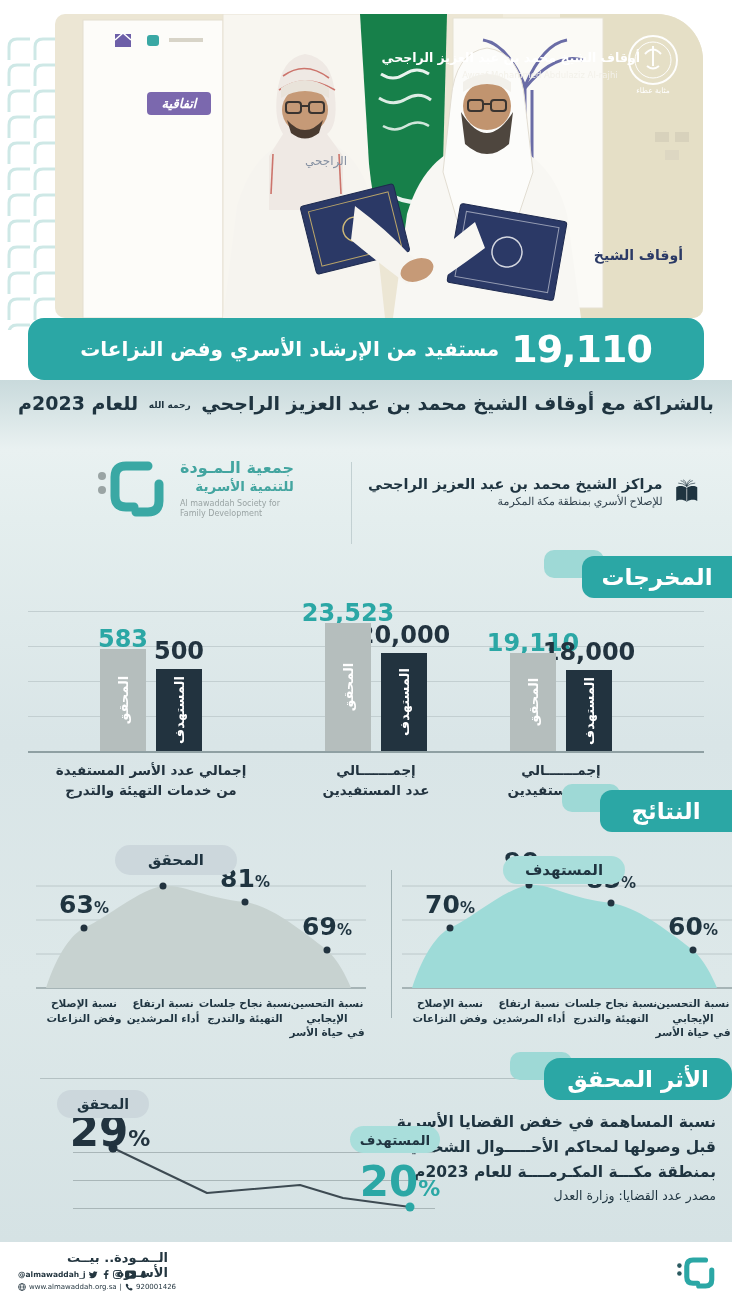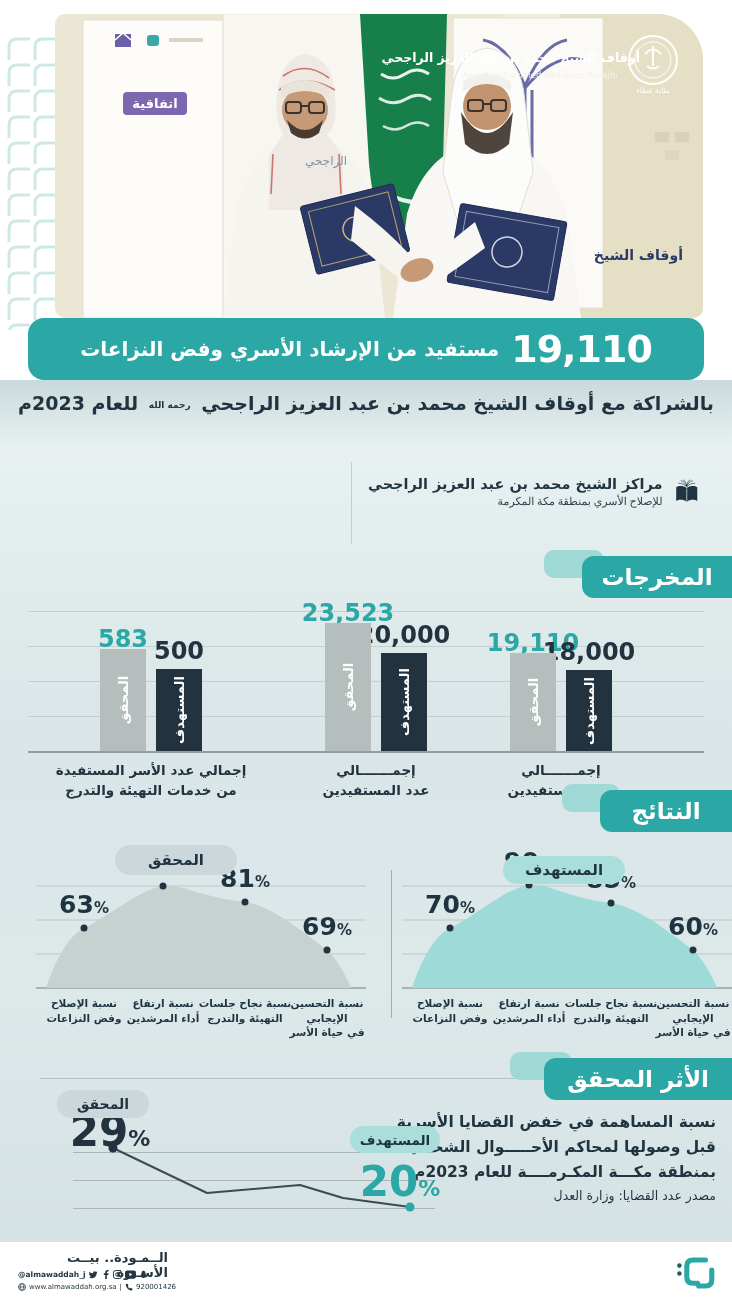--- a/index.html
+++ b/index.html
@@ -176,40 +176,58 @@
       <path d="M300 192 Q332 216 354 240 L370 254 L352 270 Q320 246 296 226 Z" fill="#f6f4ef"></path>
       <path d="M420 208 Q392 230 372 248 L358 258 L376 272 Q406 252 430 234 Z" fill="#f8f7f3"></path>
       <ellipse cx="362" cy="256" rx="17" ry="11" fill="#c69a77" transform="rotate(-20 362 256)"></ellipse>
 
       <g stroke="#ffffff" fill="none" opacity=".95">
         <circle cx="598" cy="46" r="24" stroke-width="2"></circle>
         <circle cx="598" cy="46" r="18" stroke-width="1"></circle>
         <path d="M598 32 v20 M590 40 q8 -9 16 0 M592 52 q6 5 12 0" stroke-width="2"></path>
       </g>
     </svg>
-    <div class="p-overlay p-badge" style="left:68px;top:78px;">اتفاقية</div>
+    <div class="p-overlay p-badge" style="left:92px;top:78px;font-style:italic;">اتفاقية</div>
     <div class="p-overlay p-org-ar">أوقاف الشيخ محمد بن عبد العزيز الراجحي</div>
     <div class="p-overlay p-org-en">Awqaf Mohammed Abdulaziz Al-rajhi</div>
     <div class="p-overlay p-tagline">مثابة عطاء</div>
     <div class="p-overlay p-bottomright">أوقاف الشيخ</div>
     <div class="p-overlay p-left-word" style="left:250px;top:140px;">الراجحي</div>
   </div>
 
   <div class="content-bg"></div>
 
   <div class="banner">
     <span class="stat">19,110</span>
     <span class="txt">مستفيد من الإرشاد الأسري وفض النزاعات</span>
   </div>
   <div class="subtitle">
     <span>بالشراكة مع أوقاف الشيخ محمد بن عبد العزيز الراجحي</span>
     <span class="honorific">رحمه الله</span>
     <span>للعام 2023م</span>
   </div>
 
+  <div class="partner-mawaddah">
+    <svg width="74" height="62" viewBox="0 0 74 62">
+      <circle cx="6" cy="18" r="4" fill="#9aa4a4"></circle>
+      <circle cx="6" cy="32" r="4" fill="#9aa4a4"></circle>
+      <g stroke="#3aa8a4" stroke-width="9" fill="none" stroke-linecap="round">
+        <path d="M52 8 H30 Q19 8 19 19 V38 Q19 49 30 49 H38"></path>
+        <path d="M40 54 H52 Q63 54 63 43 V26"></path>
+      </g>
+    </svg>
+    <div class="mw-text">
+      <div class="ar1">جمعية الـمـودة</div>
+      <div class="ar2">للتنمية الأسرية</div>
+      <div class="en">
+        <div>Al mawaddah Society for</div>
+        <div>Family Development</div>
+      </div>
+    </div>
+  </div>
   <div class="partner-divider"></div>
   <div class="partner-rajhi">
     <svg width="58" height="60" viewBox="0 0 58 60">
       <g stroke="#1f3440" stroke-width="1.6" fill="none">
         <path d="M29 16 Q24 4 14 2 M29 16 Q27 2 20 0 M29 16 Q31 2 38 0 M29 16 Q34 4 44 2 M29 16 Q20 8 8 8 M29 16 Q38 8 50 8"></path>
       </g>
       <path d="M29 20 C 21 14 9 14 3 18 V 52 C 9 48 21 48 29 54 C 37 48 49 48 55 52 V 18 C 49 14 37 14 29 20 Z" fill="#1f3440"></path>
       <line x1="29" y1="21" x2="29" y2="53" stroke="#ffffff" stroke-width="1.6"></line>
     </svg>
     <div class="rj-text">
@@ -339,21 +357,21 @@
         <div>التهيئة والتدرج</div>
       </div>
     <div class="res-cat" style="left:239px;">
         <div>نسبة التحسين الإيجابي</div>
         <div>في حياة الأسر</div>
       </div>
   </div>
 
   <div class="impact-hair"></div>
   <div class="sec-acc" style="right:160px;top:1052px;width:62px;height:28px;"></div>
-  <div class="sec-h" style="top:1058px;width:188px;">الأثر المحقق</div>
+  <div class="sec-h" style="top:1058px;width:188px;border-radius:16px;">الأثر المحقق</div>
 
   <div class="impact-text">
     <div class="l">نسبة المساهمة في خفض القضايا الأسرية</div>
     <div class="l">قبل وصولها لمحاكم الأحـــــوال الشخصية</div>
     <div class="l">بمنطقة مكـــة المكـرمــــة للعام 2023م</div>
     <div class="src">مصدر عدد القضايا: وزارة العدل</div>
   </div>
 
   <div class="impact-chart">
     <div class="igl" style="top:67px;"></div>

